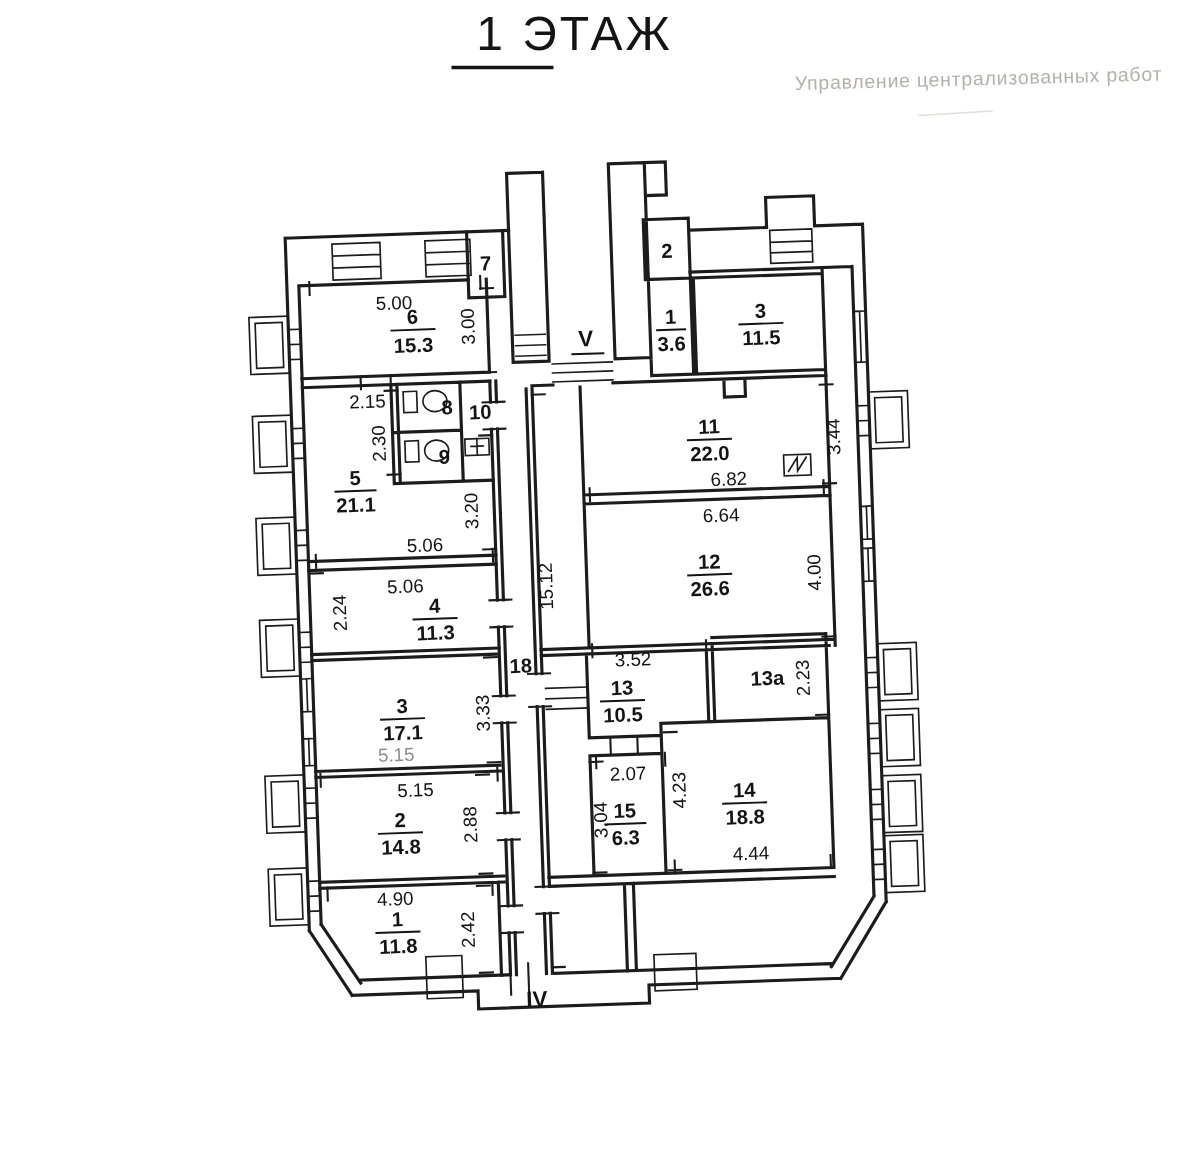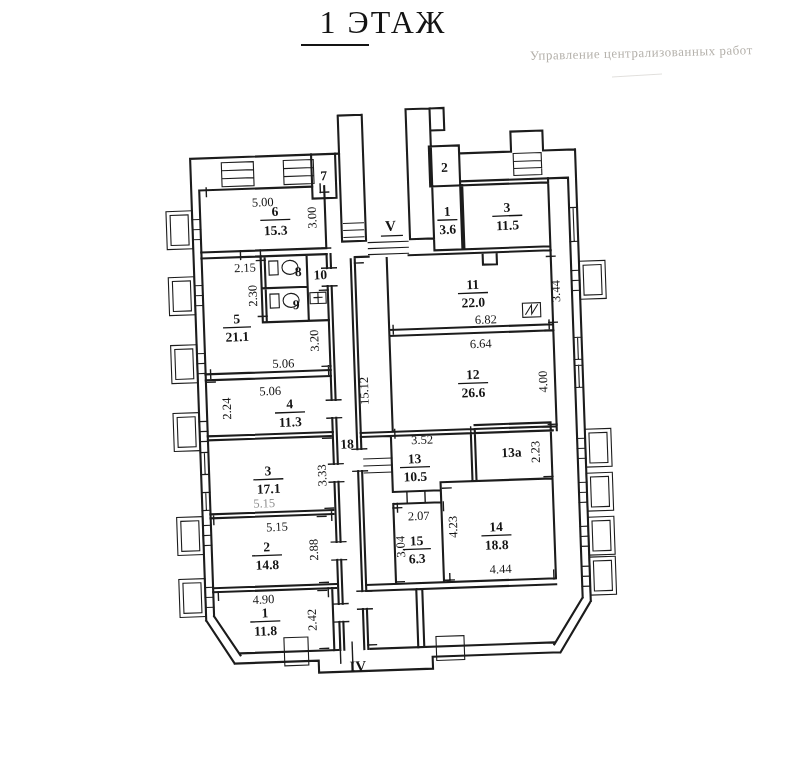--- a/index.html
+++ b/index.html
@@ -1,17 +1,17 @@
 <!DOCTYPE html>
 <html><head>
 <meta charset="utf-8">
 <style>
   html,body{margin:0;padding:0;background:#ffffff;}
   .page{position:relative;width:790px;height:768px;background:#fff;overflow:hidden;
-        font-family:Liberation Serif, serif;}
+        font-family:Liberation Sans, sans-serif;}
   svg{position:absolute;left:0;top:0;}
   text{fill:#141414;}
   .t-title{font-size:32px;letter-spacing:2px;font-weight:400;}
   .t-room{font-size:13.5px;font-weight:700;}
   .t-dim{font-size:12.5px;font-weight:500;}
   .t-dim-gray{font-size:12.5px;font-weight:500;fill:#8f8f8f;}
   .t-entr{font-size:15px;font-weight:600;}
   .t-wm{font-size:13px;font-weight:400;fill:#a8a49d;opacity:.85;letter-spacing:.5px;}
   .w-thick{stroke:#1c1c1c;stroke-width:2.1;fill:none;stroke-linecap:square;}
   .w-thin{stroke:#1c1c1c;stroke-width:1.1;fill:none;stroke-linecap:square;}

